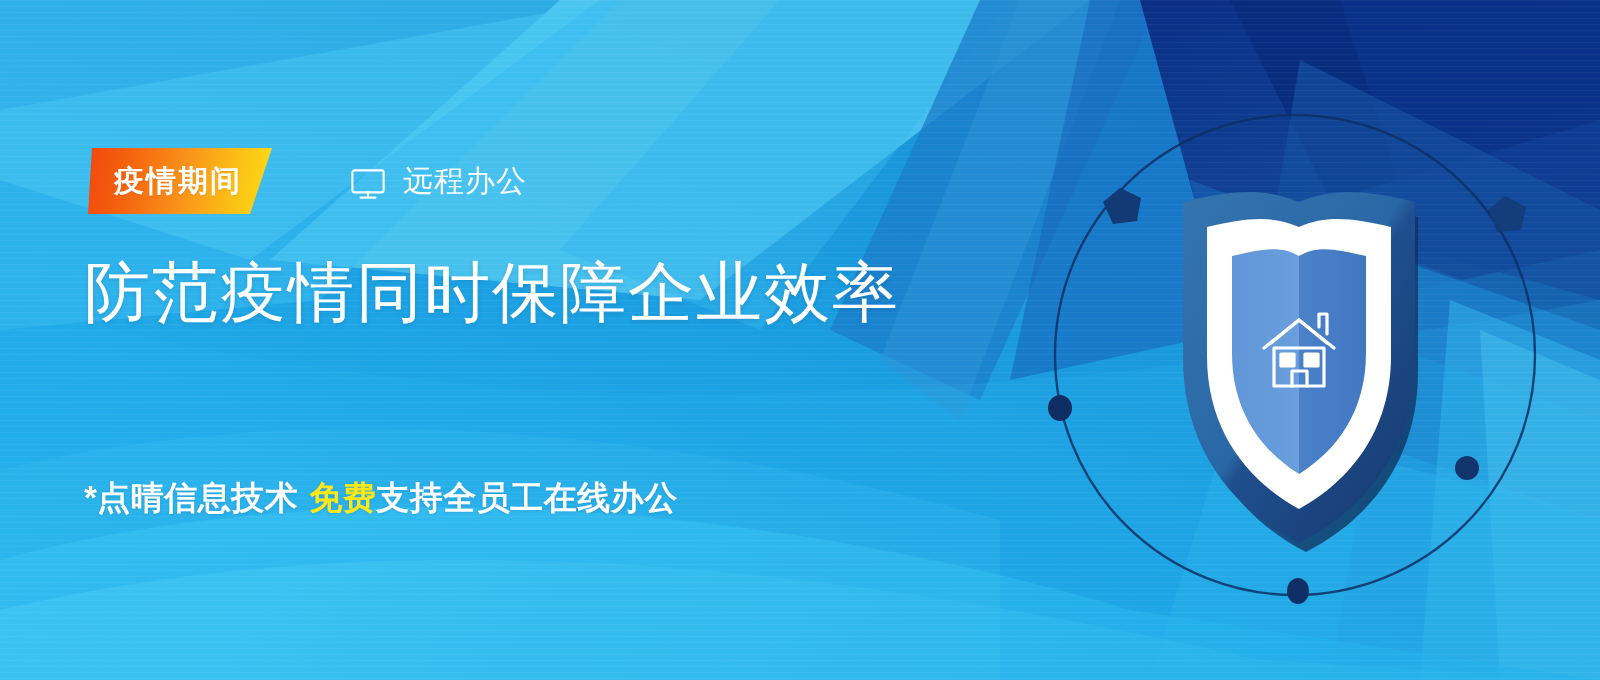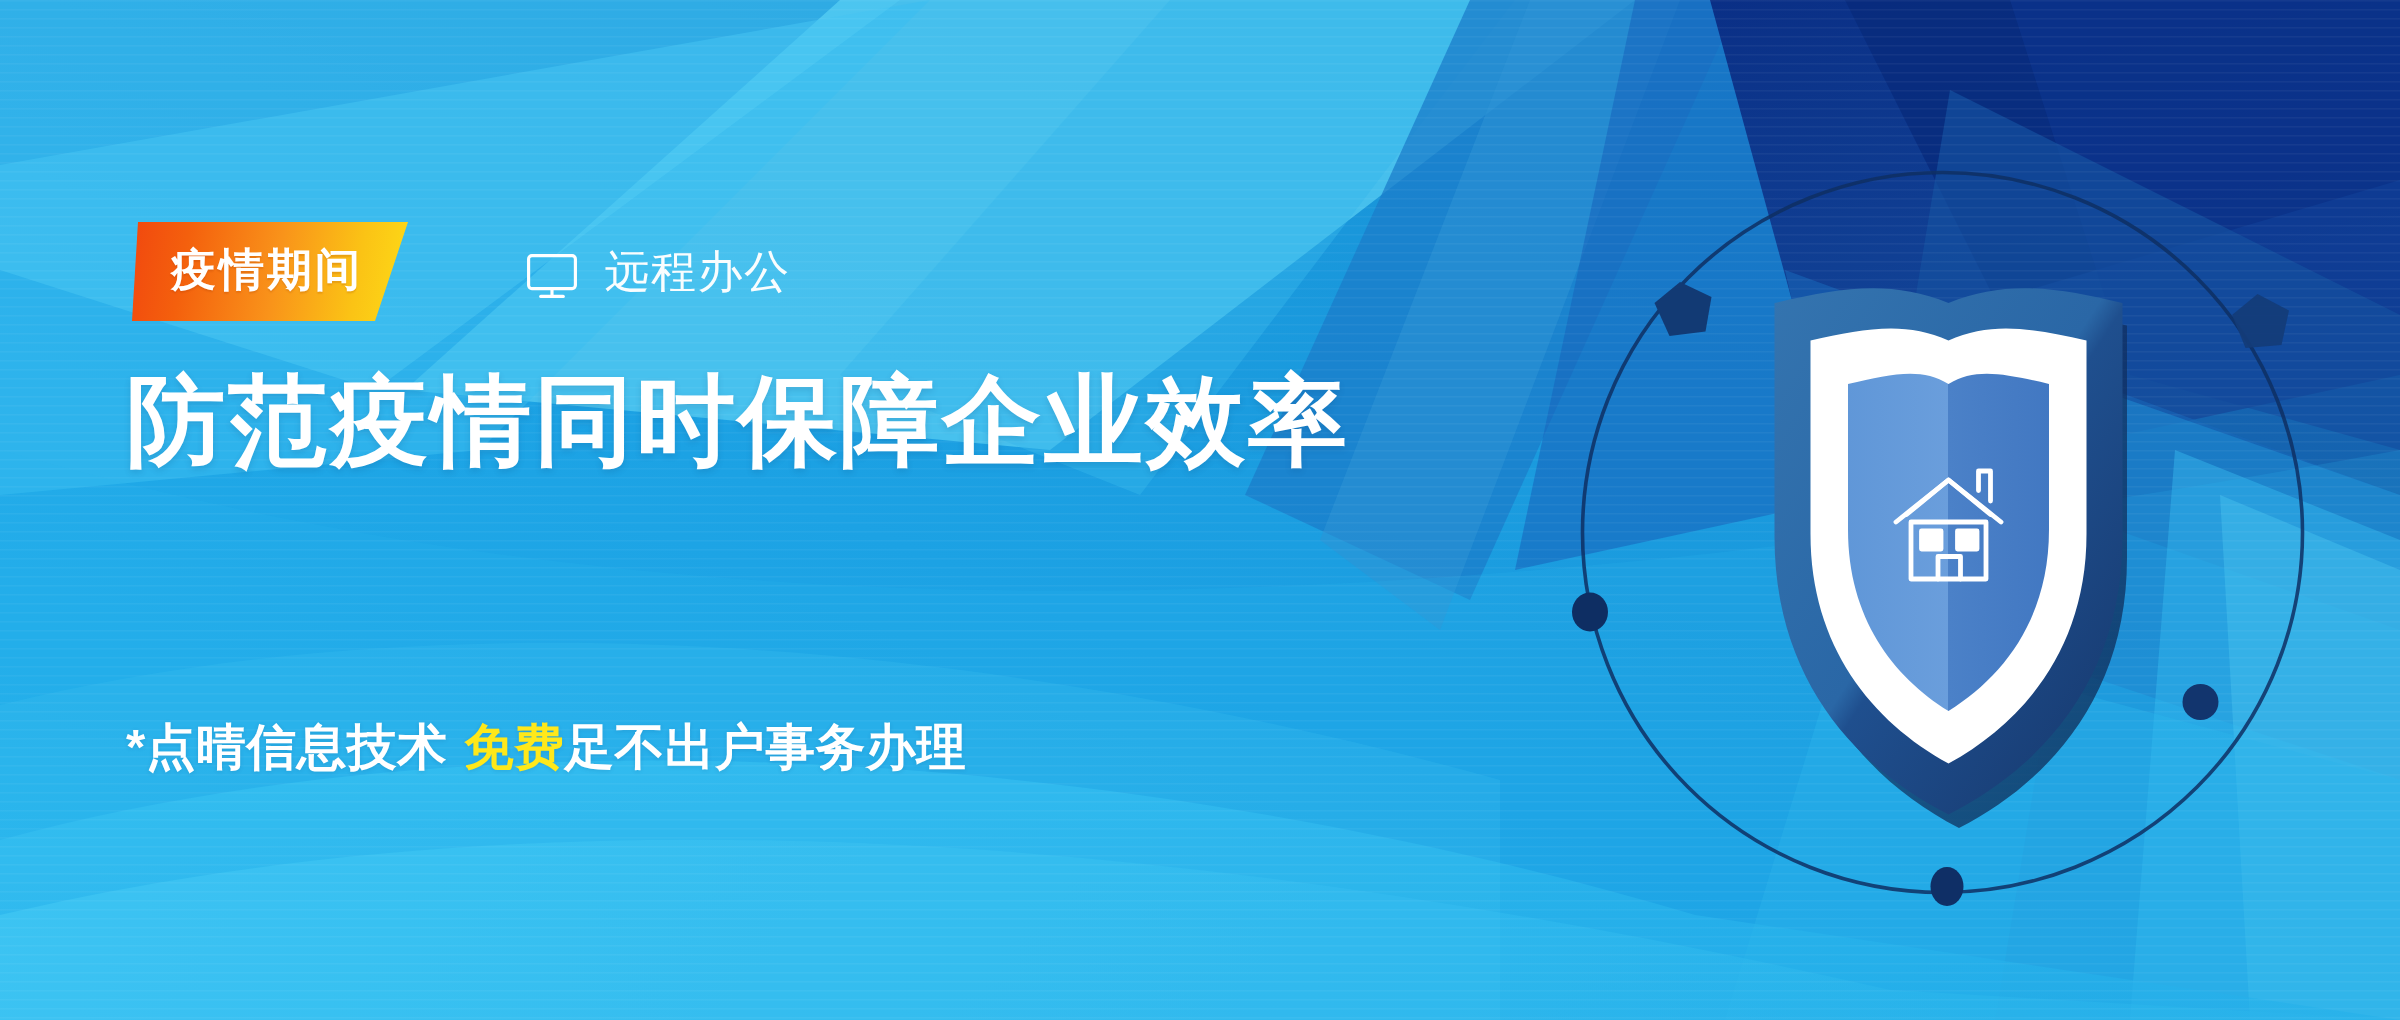--- a/index.html
+++ b/index.html
@@ -35,22 +35,22 @@
   }
   #remote-group{display:flex;align-items:flex-end;margin-left:78px;}
   #monitor-icon{width:36px;height:34px;display:block;}
   #remote-label{
     color:#ffffff;font-size:30px;margin-left:17px;white-space:nowrap;
     letter-spacing:1px;font-weight:400;opacity:.97;
   }
 
   
   #headline{
-    left:84px;top:247px;
-    color:#ffffff;font-size:66px;font-weight:bold;letter-spacing:2px;
+    left:84px;top:259px;
+    color:#ffffff;font-size:66px;font-weight:normal;letter-spacing:2px;
     line-height:1;white-space:nowrap;
     text-shadow:0 2px 4px rgba(12,60,110,.16);
   }
   #subhead{
     left:84px;top:370px;
     color:#ffffff;font-size:50px;font-weight:bold;letter-spacing:1px;
     line-height:1;white-space:nowrap;
     text-shadow:0 2px 4px rgba(12,60,110,.14);
   }
   #footnote{
@@ -203,16 +203,16 @@
         </svg>
       </span>
       <span id="remote-label">远程办公</span>
     </div>
   </div>
 
   <div class="content" id="headline">防范疫情同时保障企业效率</div>
 
 
   <div class="content" id="footnote">
-    <span>*点晴信息技术</span><span class="hl">免费</span><span>足不出户事务办理</span>
+    <span>*点晴信息技术</span><span class="hl">免费</span><span>支持全员工在线办公</span>
   </div>
 
 </div>
 
 </body></html>

